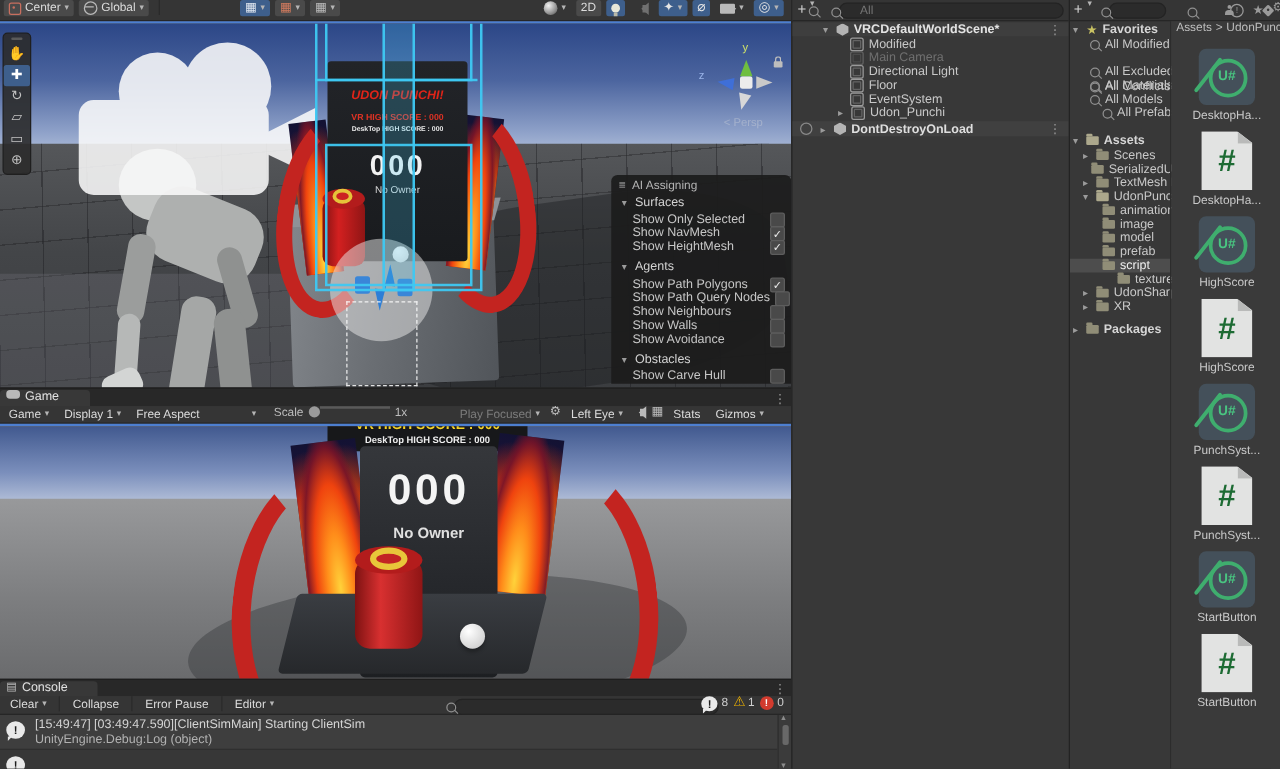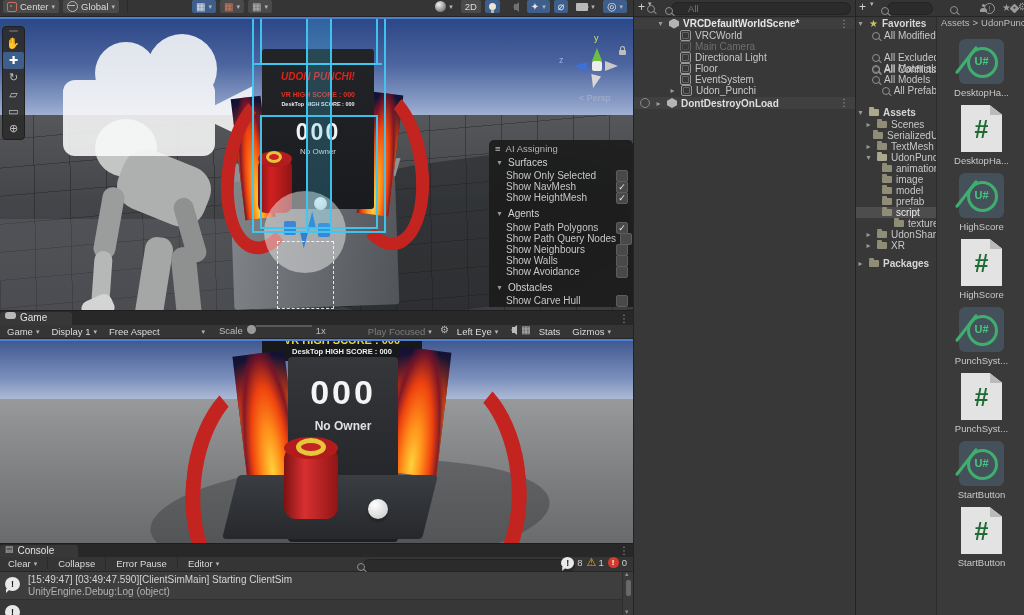--- a/index.html
+++ b/index.html
@@ -435,21 +435,21 @@
     <span class="mag abs" style="right:8px;top:5px;"></span>
   </div>
   <div class="row" style="left:0;top:18px;width:221px;background:#3e3e3e;padding-left:22px;box-sizing:border-box;">
     <span class="fo">▾</span>
     <span class="ulogo"></span>
     <span style="color:#e4e4e4;font-weight:bold;">VRCDefaultWorldScene*</span>
     <span class="kebab">⋮</span>
   </div>
   <div class="row" style="left:0;top:30px;width:221px;padding-left:46px;box-sizing:border-box;">
     <span class="cube"></span>
-    <span>VRCWorld</span>
+    <span>Modified</span>
   </div>
   <div class="row" style="left:0;top:41px;width:221px;padding-left:46px;box-sizing:border-box;color:#6f6f6f;">
     <span class="cube dim"></span>
     <span>Main Camera</span>
   </div>
   <div class="row" style="left:0;top:52px;width:221px;padding-left:46px;box-sizing:border-box;">
     <span class="cube"></span>
     <span>Directional Light</span>
   </div>
   <div class="row" style="left:0;top:63px;width:221px;padding-left:46px;box-sizing:border-box;">

